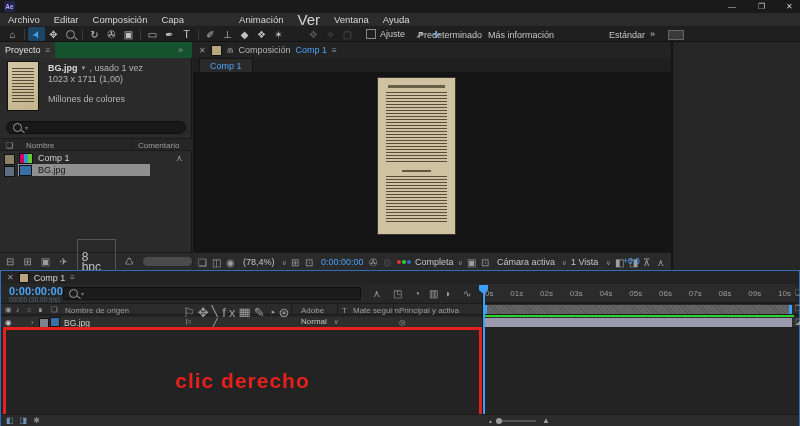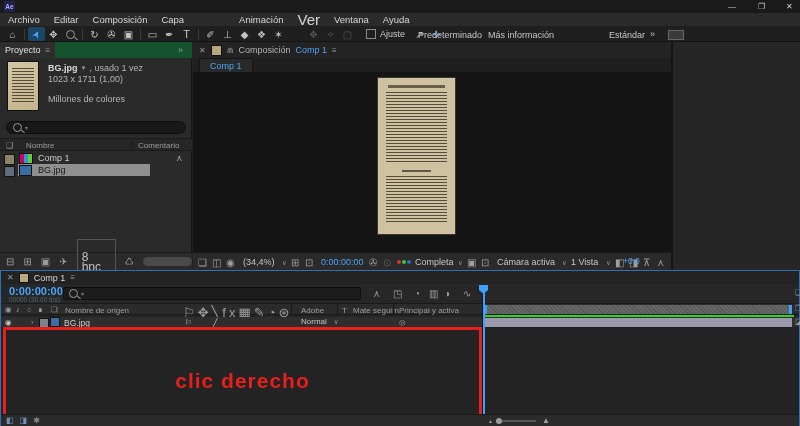--- a/index.html
+++ b/index.html
@@ -174,21 +174,21 @@
         <div class="textlines abs" style="left:8px;top:14px;width:61px;height:72px;"></div>
         <div class="abs" style="left:24px;top:92px;width:29px;height:2px;background:rgba(60,52,36,.75);"></div>
         <div class="textlines abs" style="left:8px;top:98px;width:61px;height:48px;"></div>
       </div>
     </div>
 
     <div class="abs" style="left:0;top:210px;width:478px;height:18px;background:#2a2a2a;border-top:1px solid #1a1a1a;box-sizing:border-box;">
       <span class="abs ico" style="left:5px;top:5px;">❏</span>
       <span class="abs ico" style="left:19px;top:5px;">◫</span>
       <span class="abs ico" style="left:33px;top:5px;">◉</span>
-      <span class="abs dd" style="left:50px;top:4px;">(34,4%)</span>
+      <span class="abs dd" style="left:50px;top:4px;">(78,4%)</span>
       <span class="abs chev" style="left:86px;top:6px;">∨</span>
       <span class="abs ico" style="left:98px;top:5px;">⊞</span>
       <span class="abs ico" style="left:112px;top:5px;">⊡</span>
       <span class="abs blue" style="left:128px;top:4px;font-size:9px;">0:00:00:00</span>
       <span class="abs ico" style="left:176px;top:5px;">✇</span>
       <span class="abs ico" style="left:190px;top:5px;color:#5a5a5a;">⊙</span>
       <span class="abs row" style="left:204px;top:7px;gap:1px;">
         <span style="width:4px;height:4px;border-radius:50%;background:#d33;"></span>
         <span style="width:4px;height:4px;border-radius:50%;background:#3c3;"></span>
         <span style="width:4px;height:4px;border-radius:50%;background:#36c;"></span>
@@ -237,20 +237,35 @@
         <span class="mag"></span>
         <span style="font-size:6px;color:#777;">▾</span>
       </div>
       <span class="abs ico" style="left:372px;top:5px;">⋏</span>
       <span class="abs ico" style="left:392px;top:5px;">◳</span>
       <span class="abs ico" style="left:413px;top:5px;">◔</span>
       <span class="abs ico" style="left:428px;top:5px;">▥</span>
       <span class="abs ico" style="left:443px;top:5px;">◑</span>
       <span class="abs ico" style="left:462px;top:5px;">∿</span>
 
+      <div class="abs" style="left:481px;top:0;width:312px;height:19px;background:#2b2b2b;border-bottom:1px solid #1a1a1a;box-sizing:border-box;">
+        <div class="row" style="height:19px;justify-content:space-between;padding:0 3px;">
+          <span class="tick">0s</span>
+          <span class="tick">01s</span>
+          <span class="tick">02s</span>
+          <span class="tick">03s</span>
+          <span class="tick">04s</span>
+          <span class="tick">05s</span>
+          <span class="tick">06s</span>
+          <span class="tick">07s</span>
+          <span class="tick">08s</span>
+          <span class="tick">09s</span>
+          <span class="tick">10s</span>
+        </div>
+      </div>
       <span class="abs ico" style="left:794px;top:5px;font-size:8px;">❑</span>
     </div>
 
     <div class="abs" style="left:0;top:32px;width:798px;height:12px;background:#2b2b2b;border-top:1px solid #1a1a1a;border-bottom:1px solid #1a1a1a;box-sizing:border-box;">
       <span class="abs" style="left:4px;top:1px;font-size:7.5px;color:#9e9e9e;">◉</span>
       <span class="abs" style="left:15px;top:1px;font-size:7.5px;color:#9e9e9e;">♪</span>
       <span class="abs" style="left:26px;top:1px;font-size:7.5px;color:#9e9e9e;">○</span>
       <span class="abs" style="left:37px;top:1px;font-size:7.5px;color:#9e9e9e;">∎</span>
       <span class="abs" style="left:50px;top:1px;font-size:7.5px;color:#9e9e9e;">❏</span>
       <span class="abs lbl" style="left:64px;top:2px;">Nombre de origen</span>

